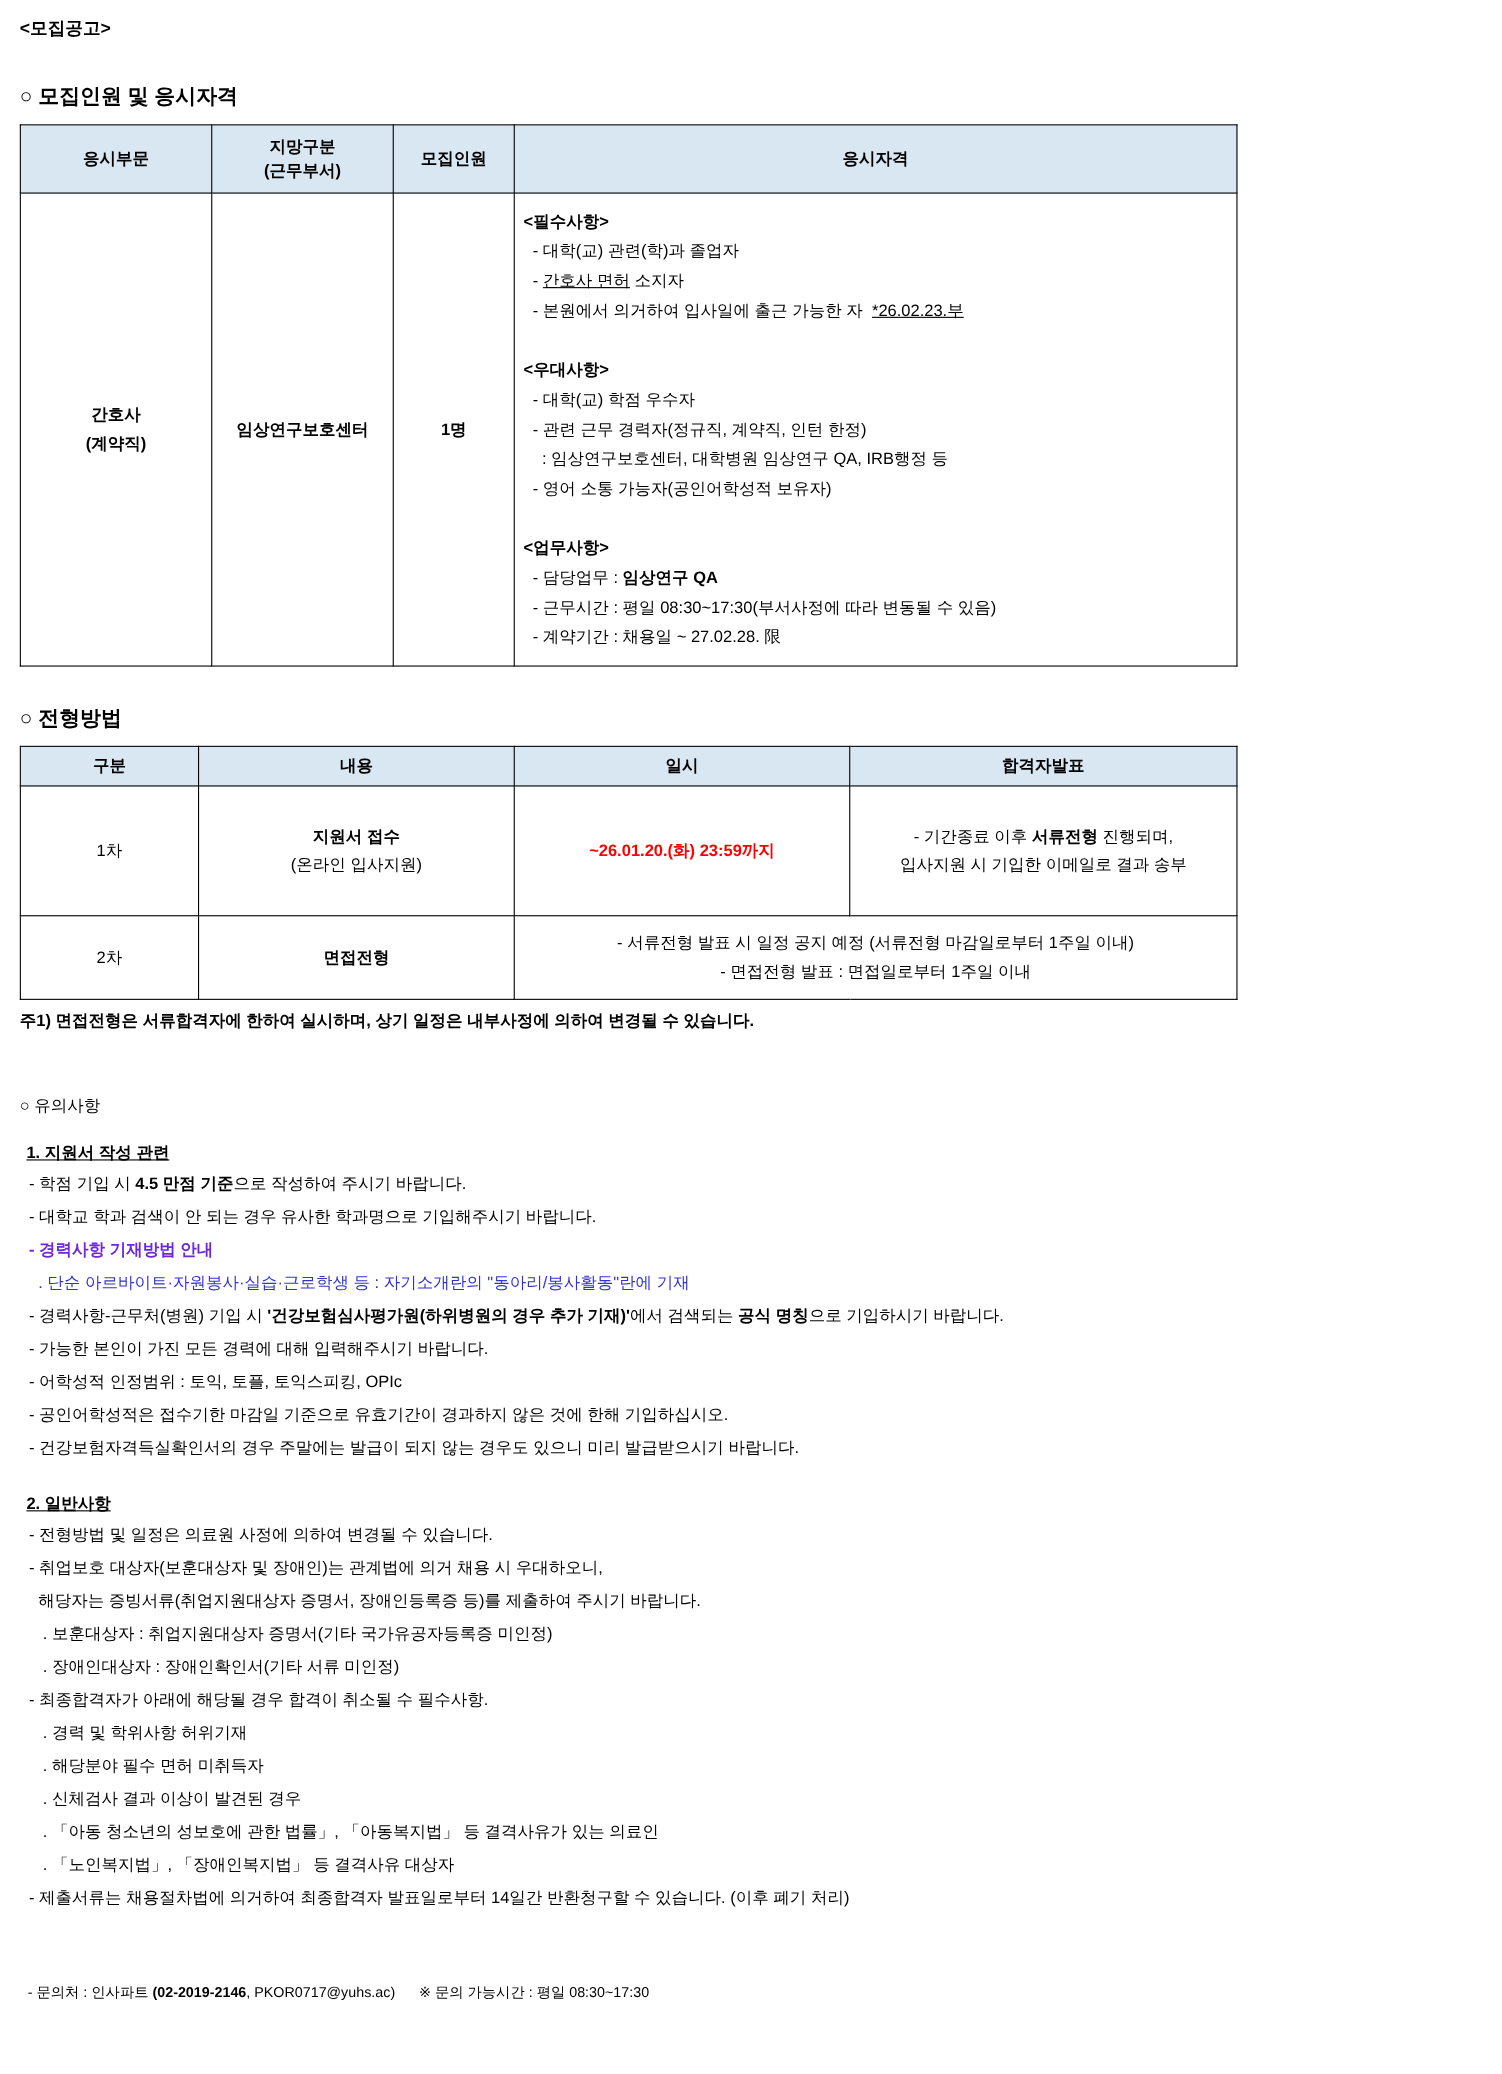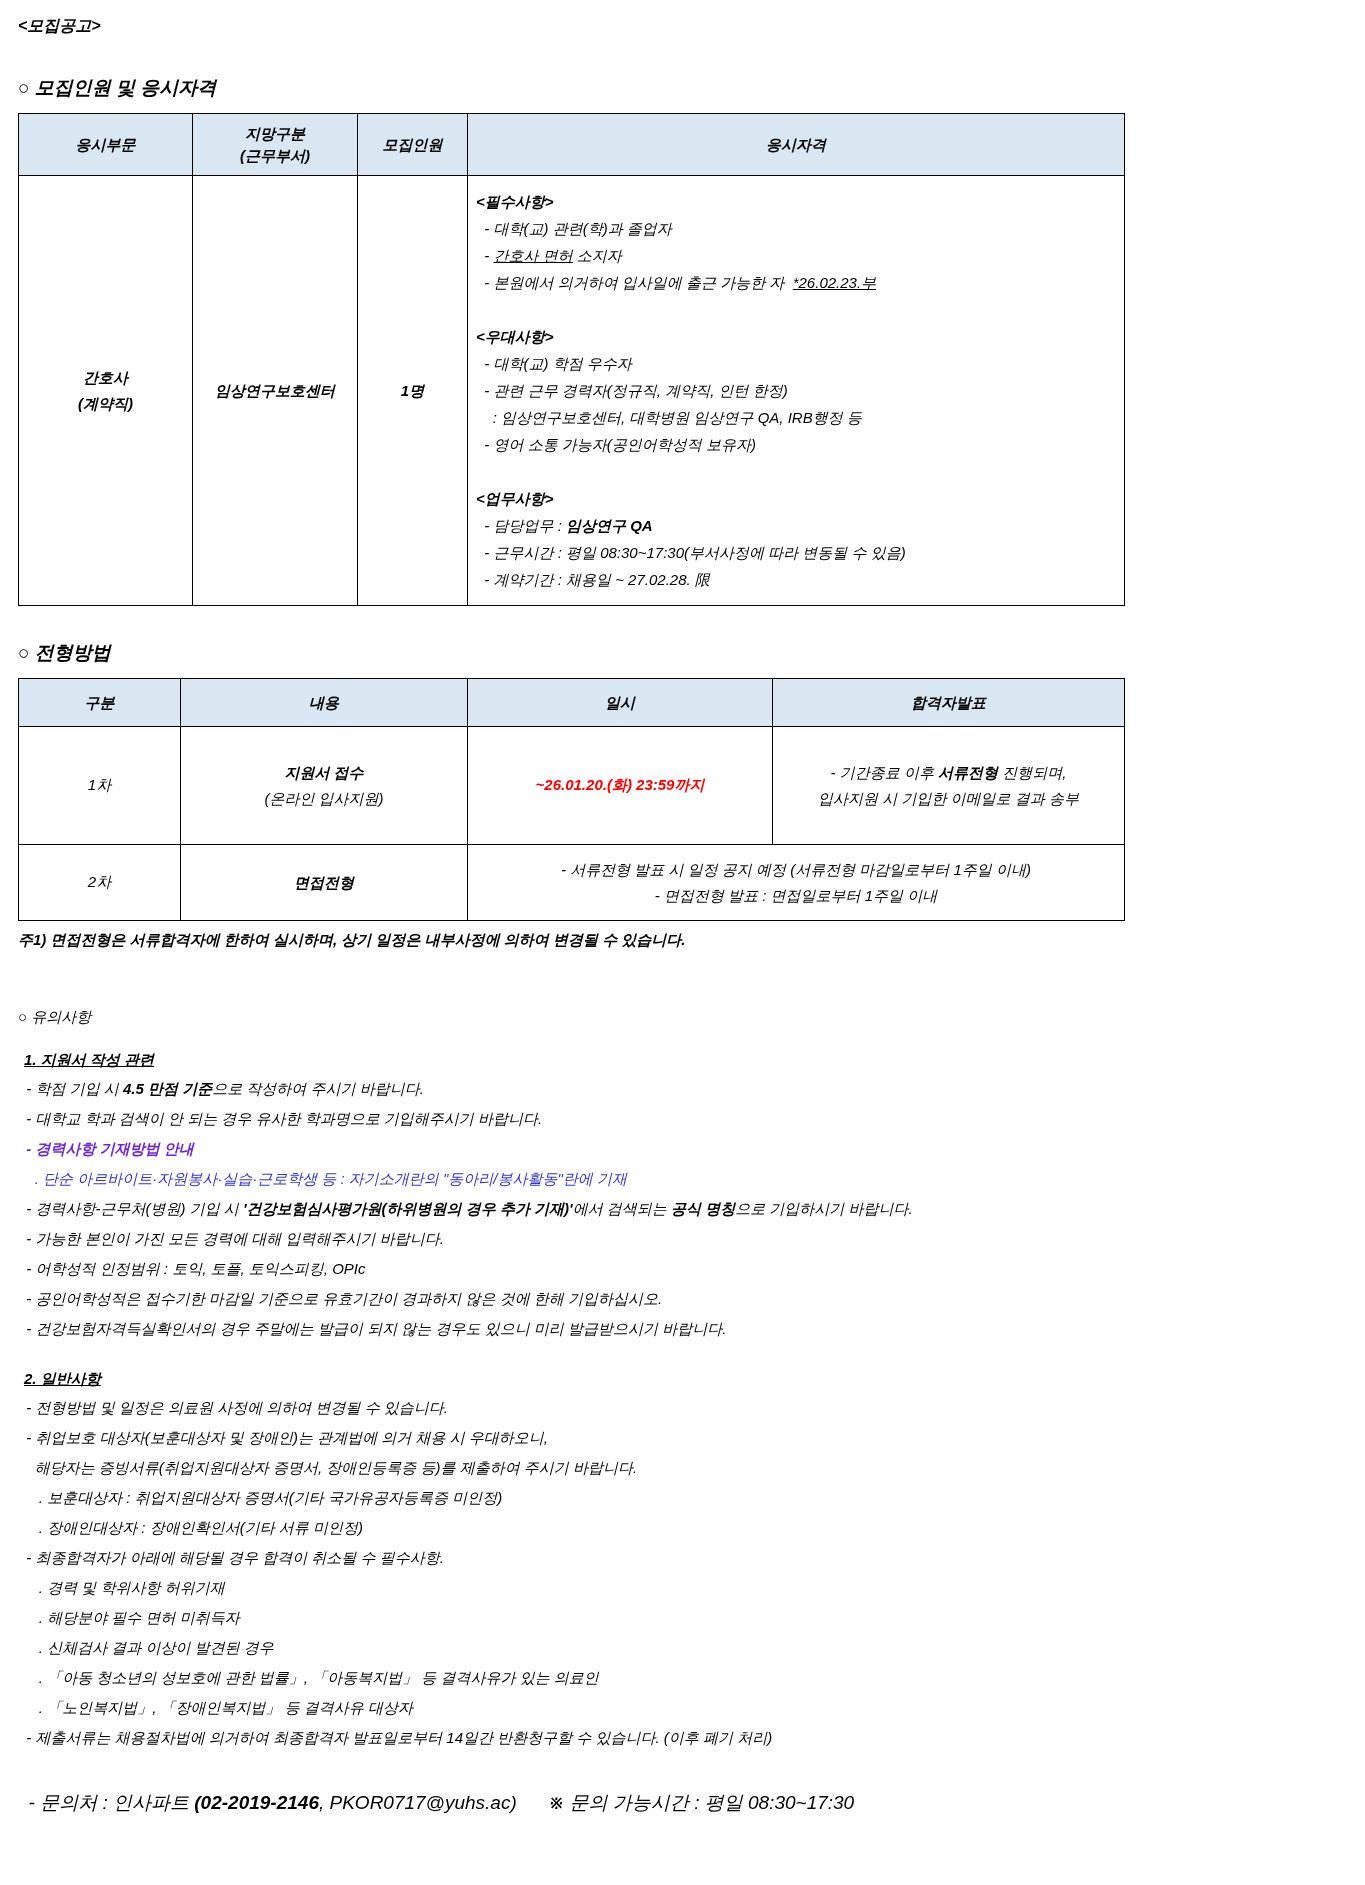--- a/index.html
+++ b/index.html
@@ -2,59 +2,59 @@
 <html><head>
 <meta charset="utf-8">
 <style>
   * { margin:0; padding:0; box-sizing:border-box; }
   html,body { background:#ffffff; }
   body {
     width:1365px; height:1885px; overflow:hidden;
     font-family:"Liberation Sans","DejaVu Sans",sans-serif;
     color:#000;
   }
-  .page { padding:16px 28px 0 18px;font-style:italic; }
+  .page { padding:16px 28px 0 18px; }
 
   .doc-title { font-size:16px; font-weight:bold; margin-bottom:38px; }
 
   .section-heading { font-size:19px; font-weight:bold; margin-bottom:12px; }
 
   table { border-collapse:collapse; width:1106px; table-layout:fixed; border:1.5px solid #000; }
   th, td { border:1px solid #000; }
   th {
     background:#d9e7f2; font-size:15px; font-weight:bold;
     text-align:center; vertical-align:middle; white-space:pre-line; line-height:22px;
   }
 
   .t1 th { height:62px; }
   .t1 td { font-size:15px; vertical-align:middle; }
   .t1 .cell-center { text-align:center; font-weight:bold; white-space:pre-line; line-height:26px; height:418px; }
   .t1 .qual { padding:12px 8px; }
   .qual .line { line-height:27px; white-space:pre-wrap; }
 
-  .t2 th { height:48px; }
+  .t2 th { height:36px; }
   .t2 td { font-size:15px; text-align:center; vertical-align:middle; }
   .t2 .r1 td { height:118px; }
   .t2 .r2 td { height:76px; }
   .t2 .line { line-height:26px; white-space:pre-wrap; }
   .schedule { color:#ff0000; font-weight:bold; font-size:16px; }
 
   .b { font-weight:bold; }
   .u { text-decoration:underline; }
 
   .note { font-weight:bold; font-size:15px; margin-top:10px; }
   .gap-process { margin-top:34px; }
 
   .notices { margin-top:58px; font-size:15px; }
   .notices-heading { font-size:15px; margin-bottom:24px; }
   .sub-title { display:inline-block; font-size:15px; font-weight:bold; text-decoration:underline; margin:0 0 4px 6px; }
   .sub-lines .line { line-height:30px; white-space:pre-wrap; }
   .sub2 { margin-top:26px; }
 
-  .footer { margin-top:38px; font-size:19px; }
+  .footer { margin-top:58px; font-size:13px; }
   .footer .line { white-space:pre-wrap; line-height:24px; }
 </style>
 </head>
 <body>
 
 <div class="page">
 
   <div class="doc-title">&lt;모집공고&gt;</div>
 
   <div class="section-heading">○ 모집인원 및 응시자격</div>

